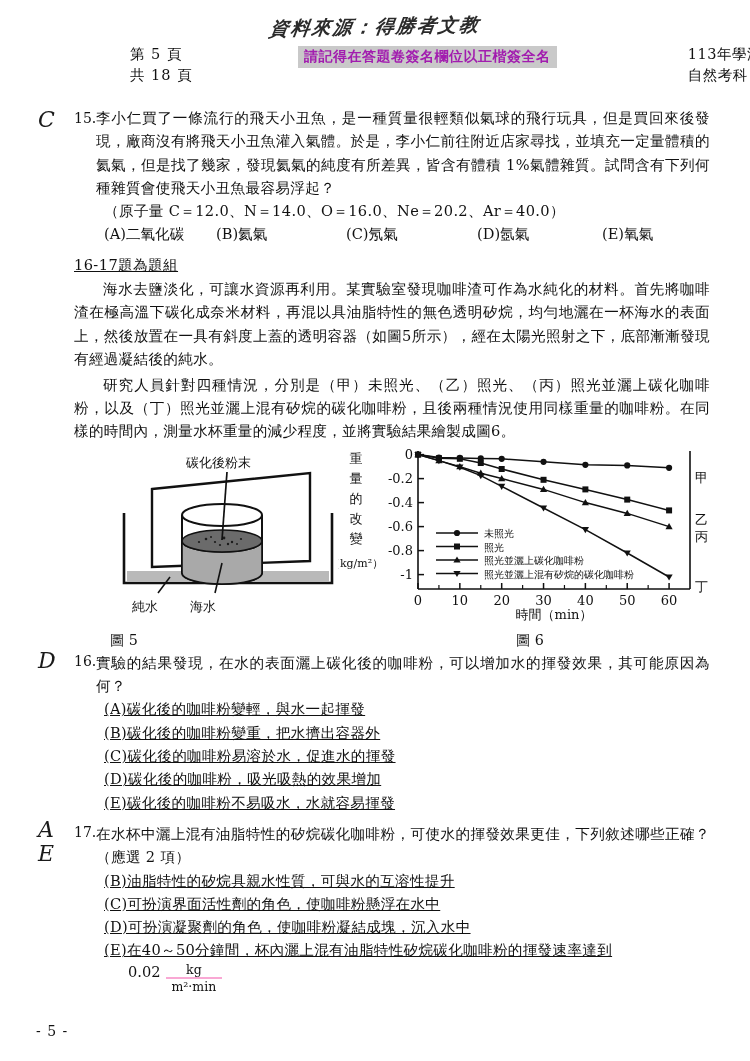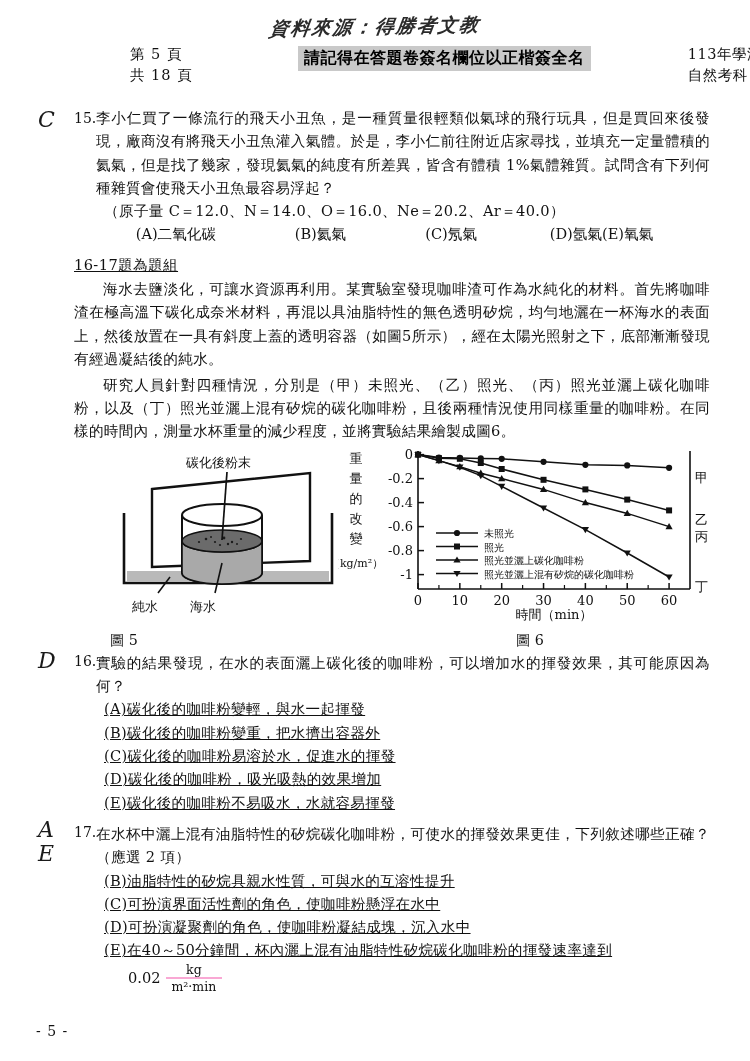--- a/index.html
+++ b/index.html
@@ -63,22 +63,22 @@
     text-align: left;
     font-size: 14.5px;
     line-height: 21px;
     letter-spacing: 0.5px;
   }
   .hdr-banner {
     position: absolute;
     left: 246px;
     top: 2px;
     background: #c9c9c9;
-    color: #000000;
-    font-size: 16px;
+    color: #a21caf;
+    font-size: 14px;
     font-weight: 700;
     padding: 2px 6px;
     letter-spacing: 0.5px;
     white-space: nowrap;
   }
 
   
   .content {
     position: absolute;
     top: 106px;
@@ -114,21 +114,21 @@
     line-height: 23.3px;
     letter-spacing: 0.35px;
   }
   .opts-inline {
     margin: 0 40px 0 104px;
     font-size: 14.6px;
     line-height: 23.3px;
     display: flex;
     gap: 0;
   }
-  .opts-inline span { display: inline-block; text-align: right; }
+  .opts-inline span { display: inline-block; }
   .opt-a { width: 112px; }
   .opt-b { width: 130px; }
   .opt-c { width: 131px; }
   .opt-d { width: 125px; }
 
   .grouphead {
     margin: 10px 0 0 74px;
     font-size: 14.6px;
     text-decoration: underline;
     letter-spacing: 0.4px;
@@ -158,21 +158,20 @@
   .fig5wrap { position: absolute; left: 110px; top: 0; width: 250px; }
   .fig6wrap { position: absolute; left: 338px; top: -4px; width: 400px; }
   .fig5cap { position: absolute; left: 110px; top: 186px; width: 250px; text-align: left; font-size: 14.3px; }
   .fig6cap { position: absolute; left: 400px; top: 186px; width: 260px; text-align: center; font-size: 14.3px; }
 
   
   .fracline {
     margin: 1px 0 0 128px;
     font-size: 14.6px;
     display: flex;
-    align-items: center;
     gap: 5px;
   }
   .frac {
     display: inline-flex;
     flex-direction: column;
     align-items: center;
     line-height: 1.05;
     font-size: 12.5px;
   }
   .frac .num { padding: 0 6px 1px 6px; }

